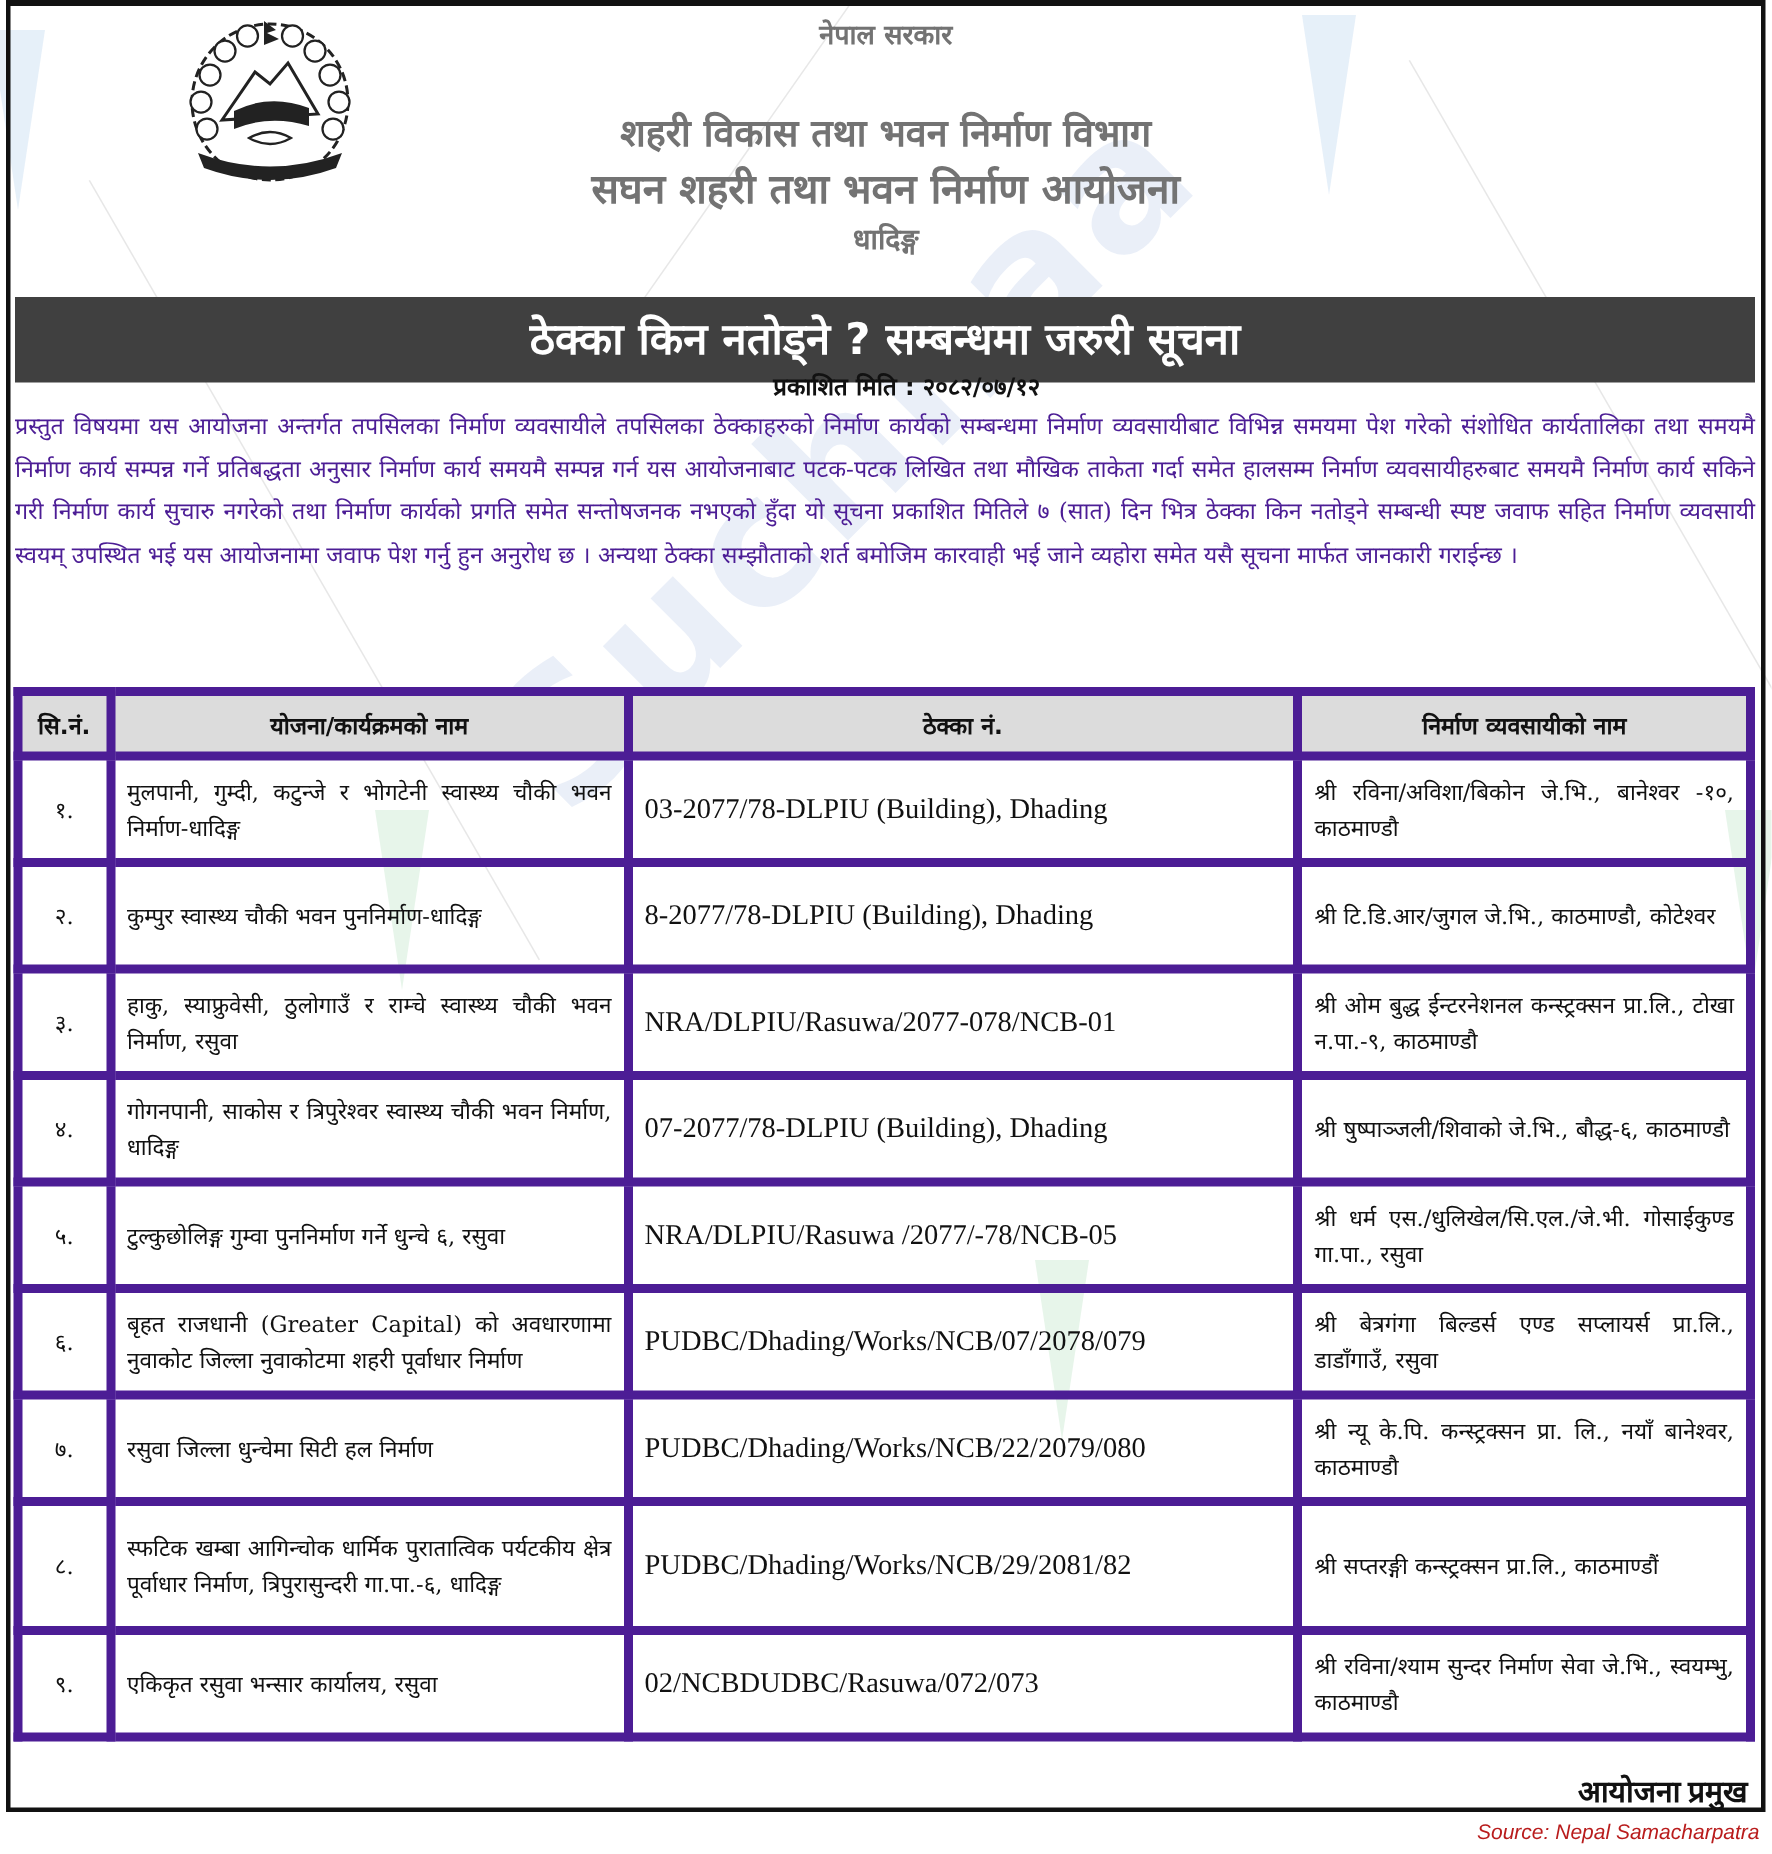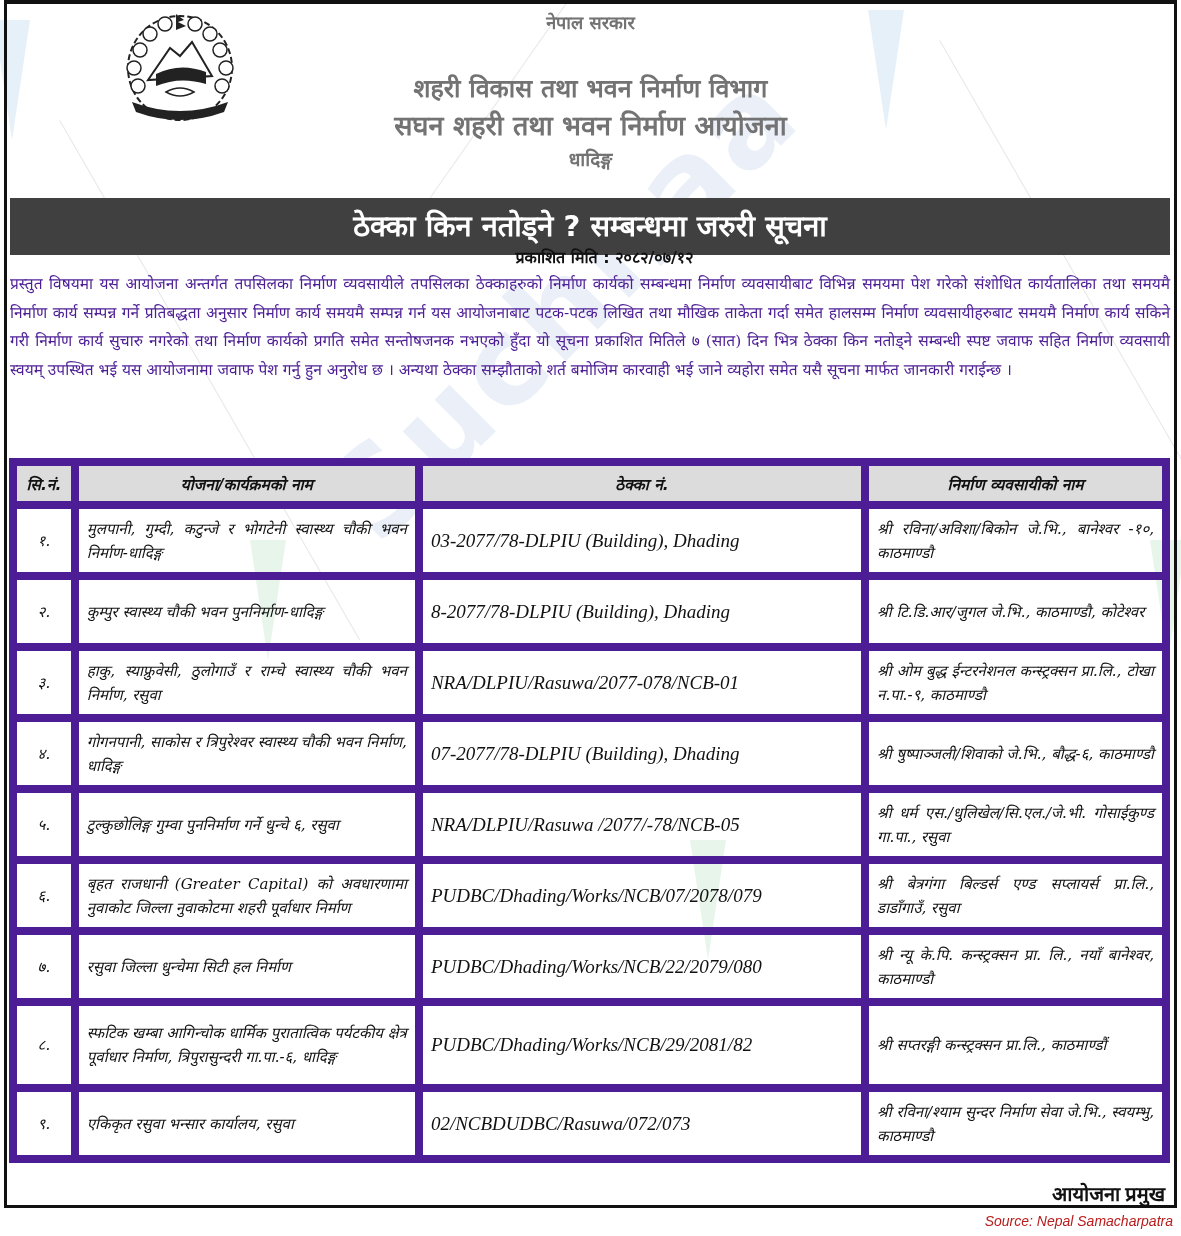--- a/index.html
+++ b/index.html
@@ -51,21 +51,21 @@
     .body-text {
       position: absolute; left: 10px; top: 270px; width: 1160px;
       font-size: 15.5px; line-height: 28.5px; text-align: justify; color: #4c1d95;
     }
 
     
     .contracts-table {
       position: absolute; left: 9px; top: 458px; width: 1161px;
       border-collapse: collapse; font-size: 15px; color: #111;
     }
-    .contracts-table th, .contracts-table td { border: 8px solid #4c1d95; font-style: italic; }
+    .contracts-table th, .contracts-table td { border: 6px solid #4c1d95; }
     .contracts-table th {
       background: #dcdcdc; height: 43px; font-family: "DejaVu Sans", sans-serif;
       font-weight: bold; font-size: 15.5px; text-align: center;
     }
     .contracts-table td { padding: 4px 8px; vertical-align: middle; line-height: 24px; }
     .col-sn { width: 64px; text-align: center; }
     .col-proj { width: 374px; text-align: justify; }
     .col-contract { width: 457px; font-family: "Liberation Serif", serif; font-size: 19px; }
     .col-builder { width: 326px; text-align: justify; }
     .row-2 td { height: 71px; }

